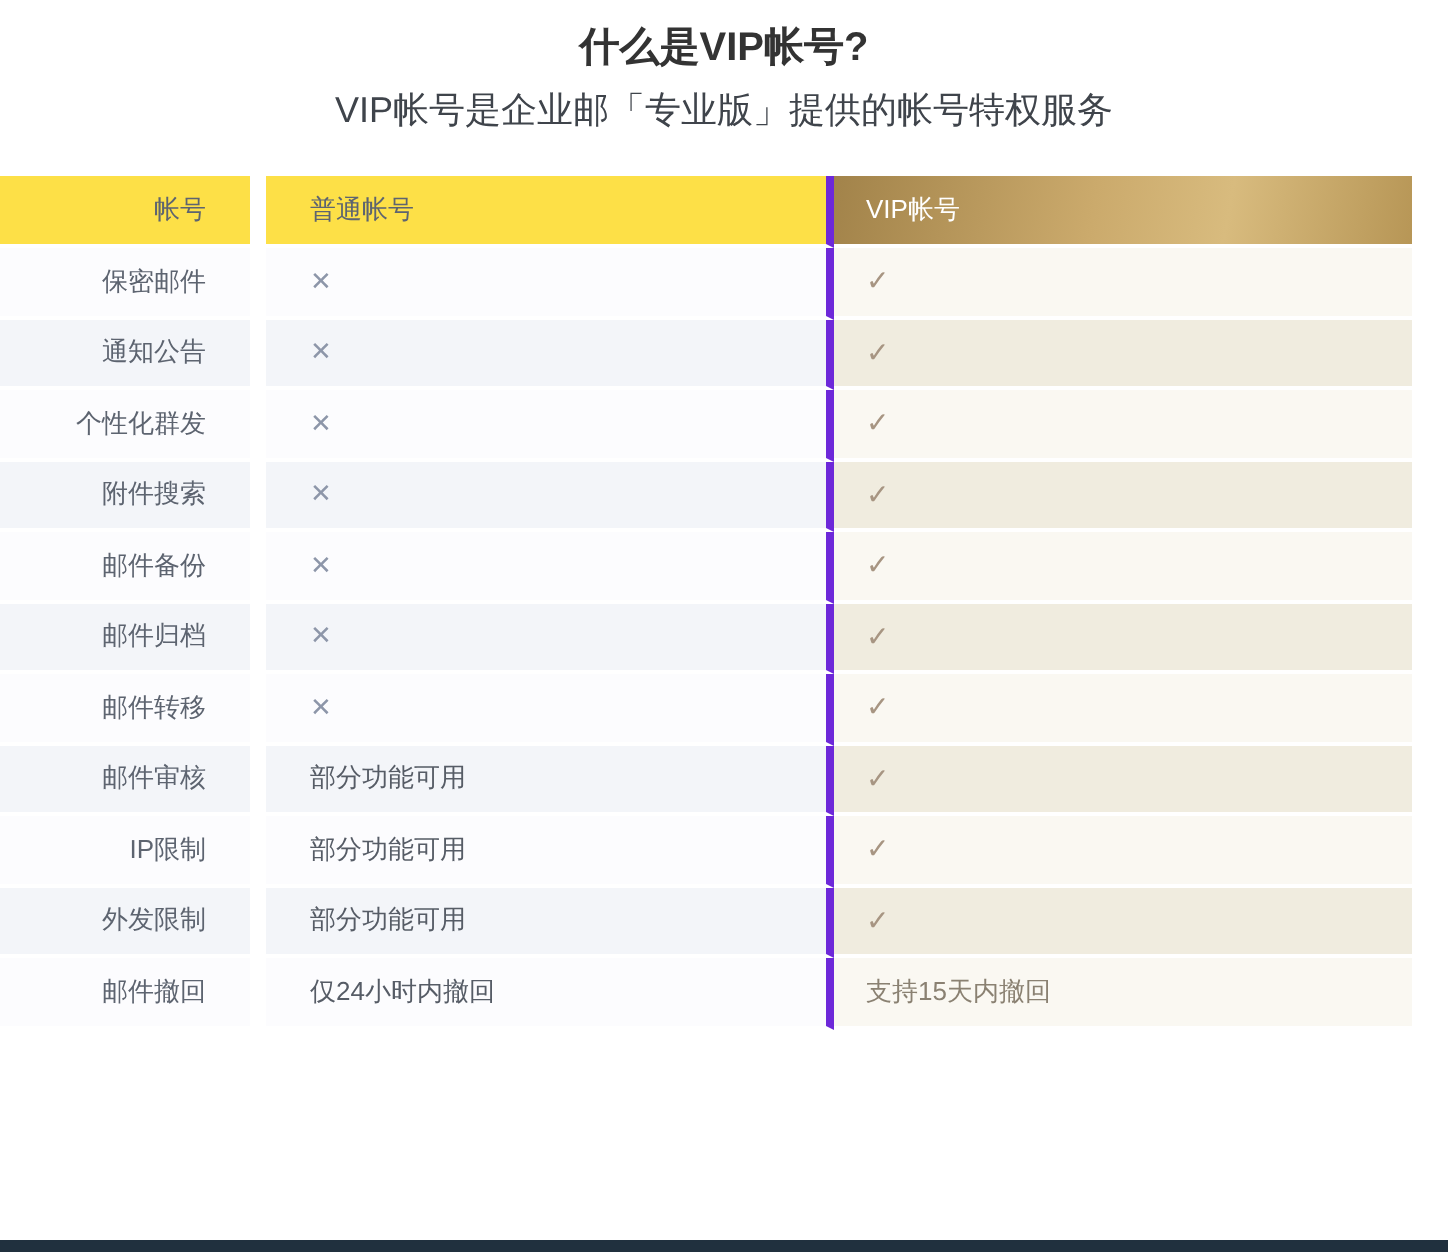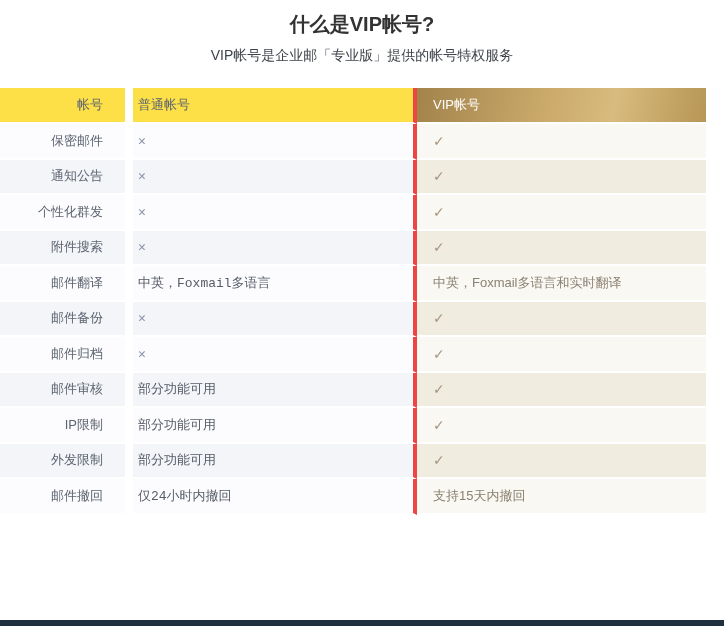--- a/index.html
+++ b/index.html
@@ -15,21 +15,21 @@
     padding-top: 7px;
     text-align: center;
     font-size: 20px;
     line-height: 26px;
     font-weight: 700;
     color: #333333;
   }
   .page-subtitle {
     margin: 9px 0 0 0;
     text-align: center;
-    font-size: 14px;
+    font-size: 18px;
     line-height: 18px;
     font-weight: 400;
     color: #3f444b;
   }
   table.cmp {
     position: absolute;
     top: 88px; left: 0;
     width: 706px;
     border-collapse: separate;
     border-spacing: 0;
@@ -50,24 +50,23 @@
   th { height: 34px; }
   td { height: 33.5px; }
   .cell-feature {
     text-align: right;
     padding-right: 22px;
     border-right: 8px solid #ffffff;
     color: #5d6470;
   }
   .cell-normal {
     text-align: left;
-    padding-left: 5px;
-    border-right: 4px solid #ef4444;
+    padding-left: 22px;
+    border-right: 4px solid #6d28d9;
     color: #565c66;
-    font-family: Liberation Mono, monospace;
   }
   .cell-vip {
     text-align: left;
     padding-left: 16px;
     color: #8a8172;
   }
   thead .cell-feature, thead .cell-normal { background: #fde047; color: #5d6470; }
   thead .cell-vip {
     background: linear-gradient(100deg, #a2834a 0%, #cbaa6c 45%, #d8bb7e 68%, #b79656 100%);
     color: #ffffff;
@@ -122,31 +121,31 @@
     <td class="cell-feature">个性化群发</td>
     <td class="cell-normal"><span class="cross">✕</span></td>
     <td class="cell-vip"><span class="check">✓</span></td>
   </tr>
         <tr>
     <td class="cell-feature">附件搜索</td>
     <td class="cell-normal"><span class="cross">✕</span></td>
     <td class="cell-vip"><span class="check">✓</span></td>
   </tr>
         <tr>
-    <td class="cell-feature">邮件翻译</td>
-    <td class="cell-normal"><span class="val">中英，Foxmail多语言</span></td>
-    <td class="cell-vip"><span class="val">中英，Foxmail多语言和实时翻译</span></td>
-  </tr>
-        <tr>
     <td class="cell-feature">邮件备份</td>
     <td class="cell-normal"><span class="cross">✕</span></td>
     <td class="cell-vip"><span class="check">✓</span></td>
   </tr>
         <tr>
     <td class="cell-feature">邮件归档</td>
+    <td class="cell-normal"><span class="cross">✕</span></td>
+    <td class="cell-vip"><span class="check">✓</span></td>
+  </tr>
+        <tr>
+    <td class="cell-feature">邮件转移</td>
     <td class="cell-normal"><span class="cross">✕</span></td>
     <td class="cell-vip"><span class="check">✓</span></td>
   </tr>
         <tr>
     <td class="cell-feature">邮件审核</td>
     <td class="cell-normal"><span class="val">部分功能可用</span></td>
     <td class="cell-vip"><span class="check">✓</span></td>
   </tr>
         <tr>
     <td class="cell-feature">IP限制</td>

